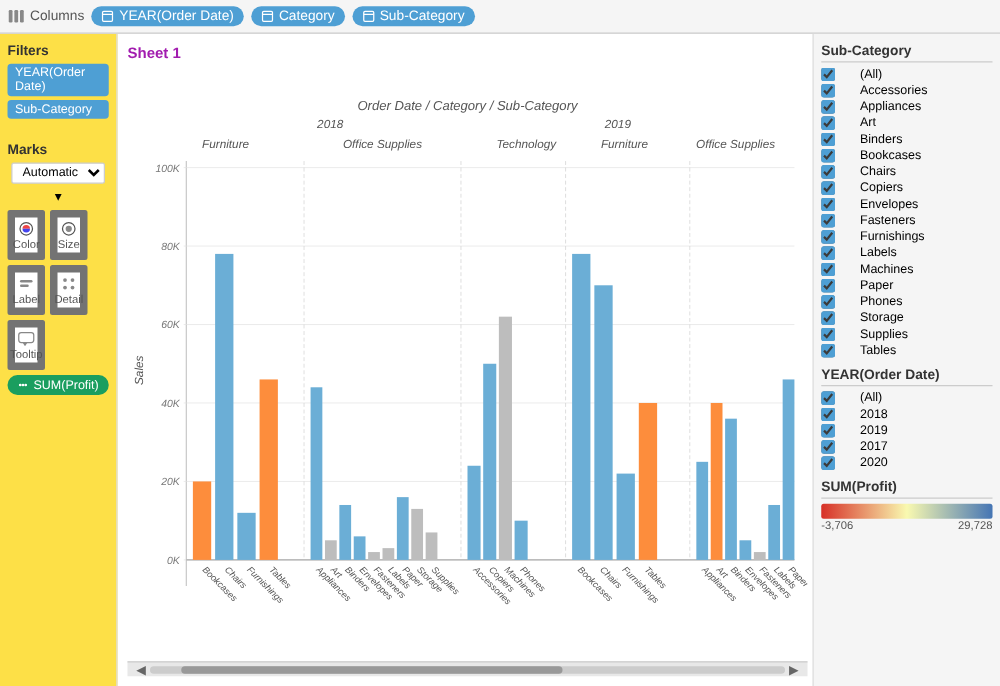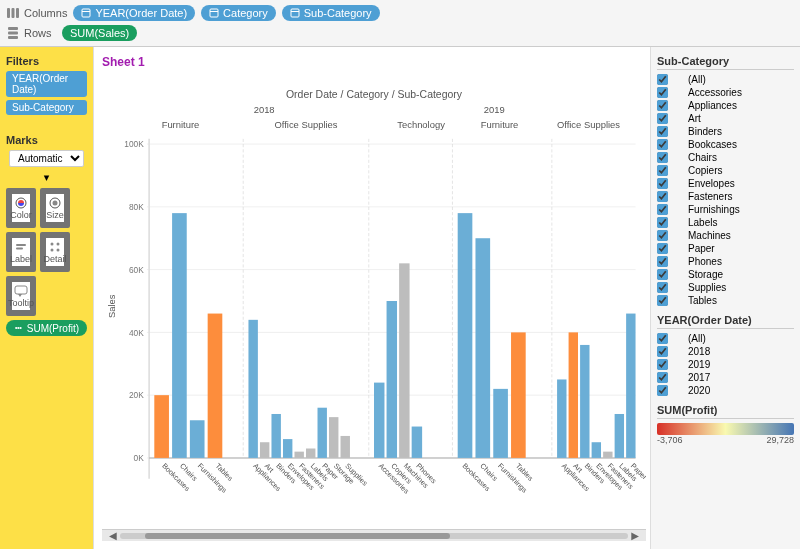--- a/index.html
+++ b/index.html
@@ -26,21 +26,21 @@
     .marks-section { margin-top: 6px; }
     .marks-control { display: flex; align-items: center; gap: 4px; margin-bottom: 4px; flex-direction: column; }
     .marks-select { font-size: 10px; border: 1px solid #ccc; border-radius: 2px; padding: 1px 4px; background: #fff; cursor: pointer; }
     .marks-icons { display: flex; gap: 4px; flex-wrap: wrap; }
     .marks-icon-btn { display: flex; flex-direction: column; align-items: center; font-size: 9px; color: #555; cursor: pointer; border: 6px solid #737373; border-radius: 2px; padding: 2px 4px; background: #fff; width: 30px; }
     .sum-profit-pill { background: #1a9e5f; color: #fff; border-radius: 10px; padding: 2px 8px; font-size: 10px; cursor: pointer; display: flex; align-items: center; gap: 4px; margin-top: 4px; }
 
     
     .chart-area { flex: 1; padding: 8px 4px 8px 8px; display: flex; flex-direction: column; overflow: hidden; }
     .sheet-title { font-size: 12px; font-weight: bold; color: #a21caf; margin-bottom: 4px; }
-    .chart-wrapper { flex: 1; position: relative; overflow: hidden; }
+    .chart-wrapper { flex: 1; position: relative; overflow: hidden; font-style: italic; }
 
     
     .right-panel { width: 150px; background: #f5f5f5; border-left: 1px solid #ddd; padding: 8px 6px; overflow-y: auto; font-size: 10px; }
     .right-section { margin-bottom: 8px; }
     .right-section-title { font-weight: bold; font-size: 11px; color: #333; margin-bottom: 4px; border-bottom: 1px solid #ccc; padding-bottom: 2px; }
     .checkbox-item { display: flex; align-items: center; gap: 20px; margin-bottom: 2px; }
     .checkbox-item input[type=checkbox] { width: 11px; height: 11px; accent-color: #4e9fd4; }
     .legend-bar { display: flex; align-items: center; gap: 4px; margin-top: 4px; }
     .legend-gradient { height: 12px; flex: 1; background: linear-gradient(to right, #d73027, #f9f9b0, #4575b4); border-radius: 2px; }
     .legend-labels { display: flex; justify-content: space-between; font-size: 9px; color: #555; }
@@ -83,31 +83,20 @@
           </svg>
         Category
       </span>
       <span class="pill pill-blue">
         <svg width="10" height="10" viewBox="0 0 10 10">
             <rect x="1" y="1" width="8" height="8" rx="1" stroke="white" stroke-width="1" fill="none"></rect>
             <line x1="1" y1="3.5" x2="9" y2="3.5" stroke="white" stroke-width="1"></line>
           </svg>
         Sub-Category
       </span>
-    </div>
-    <div class="toolbar-row">
-      <div class="toolbar-label">
-        <svg viewBox="0 0 14 14" fill="none">
-            <rect x="2" y="1" width="10" height="3" rx="1" fill="#888"></rect>
-            <rect x="2" y="5.5" width="10" height="3" rx="1" fill="#888"></rect>
-            <rect x="2" y="10" width="10" height="3" rx="1" fill="#888"></rect>
-          </svg>
-        <span>Rows</span>
-      </div>
-      <span class="pill pill-green">SUM(Sales)</span>
     </div>
   </div>
 
   <div class="main">
 
     <div class="sidebar">
       <div>
         <div class="sidebar-section-title">Filters</div>
         <div class="filter-pill">YEAR(Order Date)</div>
         <div class="filter-pill">Sub-Category</div>

